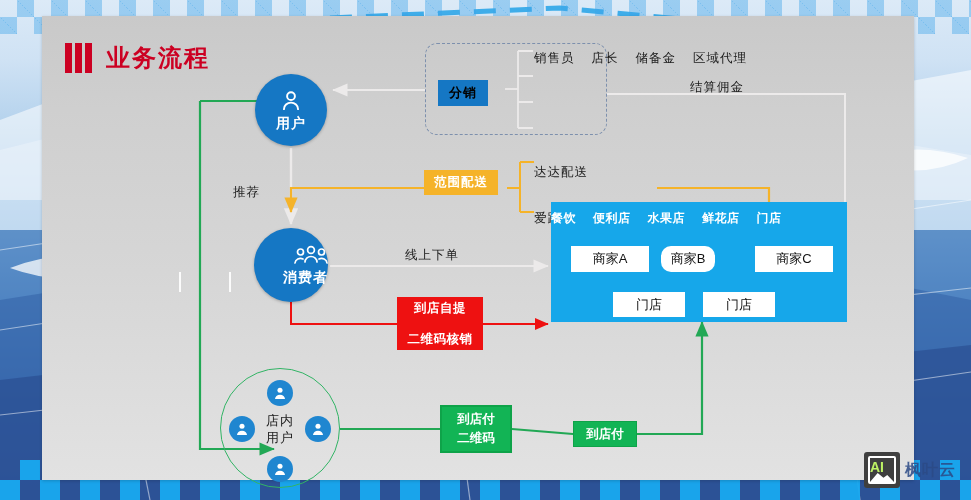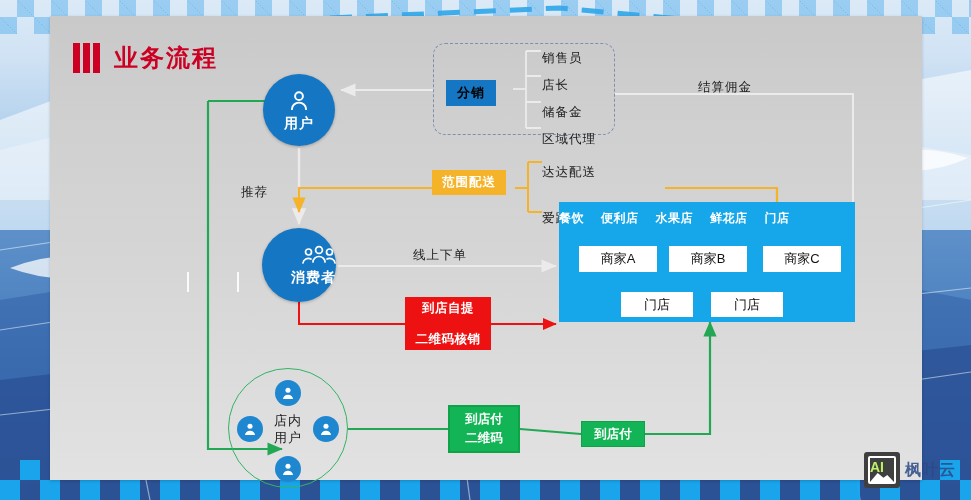--- a/index.html
+++ b/index.html
@@ -31,21 +31,21 @@
       linear-gradient(45deg, #18a9f0 25%, transparent 25%, transparent 75%, #18a9f0 75%),
       linear-gradient(45deg, #18a9f0 25%, transparent 25%, transparent 75%, #18a9f0 75%);
     background-size: 40px 40px;
     background-position: 0 0, 20px 20px;
     opacity: .95;
   }
 
   
   #slide {
     position: absolute;
-    left: 50px; top: 16px;
+    left: 42px; top: 16px;
     width: 872px; height: 464px;
     background: linear-gradient(180deg,#c9c9c9 0%, #cfcfcf 20%, #d6d6d6 55%, #e2e2e2 100%);
     box-shadow: 0 1px 3px rgba(0,0,0,.18);
   }
 
   
   #title-wrap { position: absolute; left: 23px; top: 26px; display: flex; align-items: center; gap: 14px; }
   .title-bars { display: flex; gap: 3px; }
   .title-bars i { display: block; width: 7px; height: 30px; background: #cc0022; }
   #title-text {
@@ -78,21 +78,21 @@
     position: absolute; left: 383px; top: 27px; width: 182px; height: 92px;
     border: 1px dashed #7d90ad; border-radius: 12px;
   }
   #dist-chip {
     position: absolute; left: 396px; top: 64px;
     background: #1577c4; color: #000000; font-size: 13px; font-weight: bold;
     padding: 4px 11px; letter-spacing: 1px;
   }
   .dist-items {
     position: absolute; left: 492px; top: 33px;
-    display: flex; flex-direction: column; gap: 10px;
+    display: flex; flex-direction: row; gap: 17px; align-items: center;
   }
   .dist-items span {
     font-family: "DejaVu Serif", "Liberation Serif", serif;
     font-size: 12.5px; color: #1b1b1b; line-height: 17px; letter-spacing: 1px;
   }
 
   
   #deliv-chip {
     position: absolute; left: 382px; top: 154px;
     background: #f5b329; color: #ffffff; font-size: 12.5px; font-weight: bold;
@@ -116,21 +116,21 @@
   #merch-tabs span {
     font-family: "DejaVu Serif", "Liberation Serif", serif;
     font-size: 12px; font-weight: bold; letter-spacing: .5px;
   }
   .wbox {
     position: absolute; background: #fff; color: #111;
     font-size: 13px; display: flex; align-items: center; justify-content: center;
     font-family: "Liberation Sans", sans-serif;
   }
   #mA { left: 20px; top: 44px;  width: 78px; height: 26px; }
-  #mB { left: 110px; top: 44px; width: 78px; height: 26px; }
+  #mB { left: 110px; top: 44px; width: 54px; height: 26px; border-radius: 10px; }
   #mC { left: 204px; top: 44px; width: 78px; height: 26px; }
   #s1 { left: 62px;  top: 90px; width: 72px; height: 25px; }
   #s2 { left: 152px; top: 90px; width: 72px; height: 25px; }
 
   
   #redbox {
     position: absolute; left: 355px; top: 281px; width: 86px; height: 53px;
     background: #ee1111; border: 2px solid #ee1111;
     display: flex; flex-direction: column; align-items: center; justify-content: center; gap: 14px;
   }

